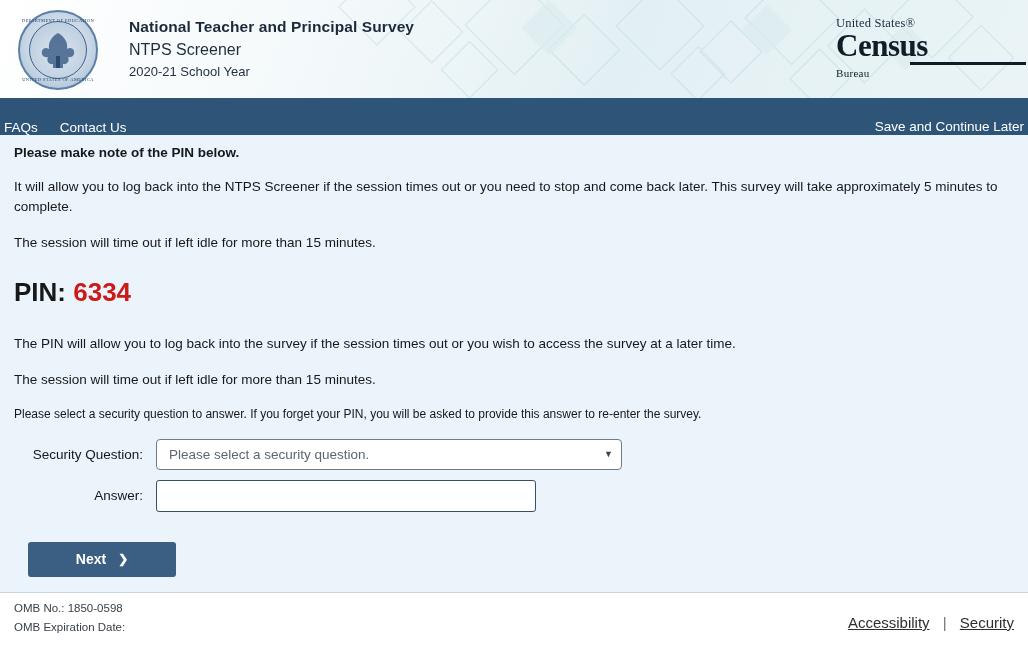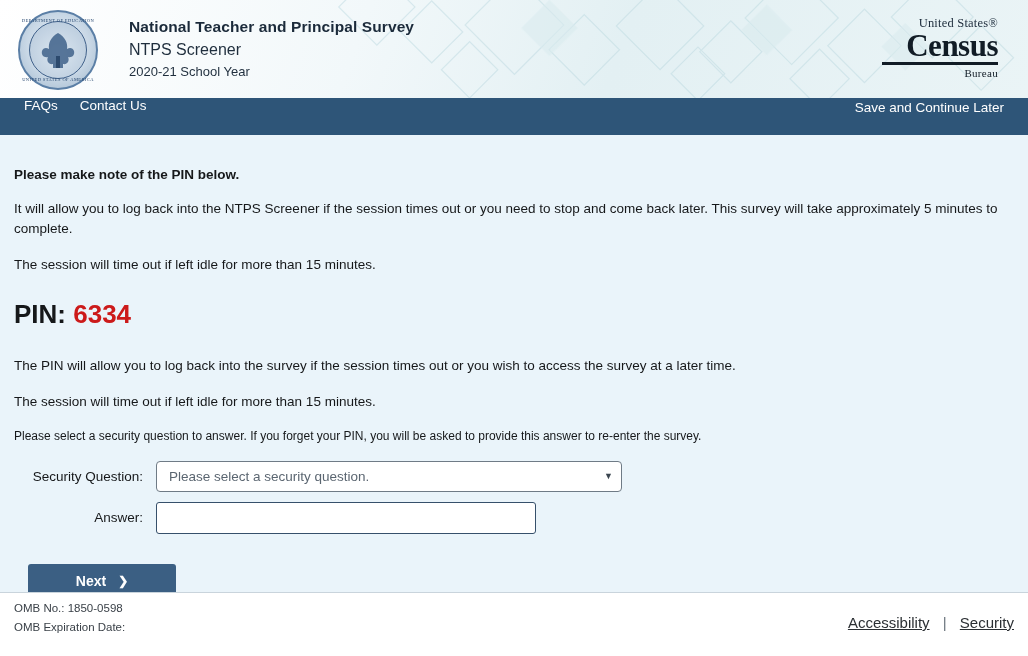--- a/index.html
+++ b/index.html
@@ -71,22 +71,22 @@
     color: #1f2e3d;
     margin-top: 5px;
   }
   .title-year {
     font-size: 13px;
     color: #1f2e3d;
     margin-top: 5px;
   }
   .census-logo {
     position: absolute;
-    right: 30px; top: 16px;
-    text-align: right;
+    right: 2px; top: 16px;
+    text-align: left;
     width: 190px;
   }
   .census-us {
     font-size: 12.5px;
     color: #1b2a3a;
     letter-spacing: 0.2px;
     font-family: "Liberation Serif", serif;
   }
   .census-big {
     font-size: 31px;
@@ -107,38 +107,38 @@
     color: #111c26;
     letter-spacing: 0.3px;
     font-family: "Liberation Serif", serif;
   }
 
   
   .navbar {
     height: 37px;
     background: #2e5578;
     display: flex;
-    align-items: flex-start;
-    padding: 0 24px;
+    align-items: flex-end;
+    padding: 0 4px;
     color: #ffffff;
   }
   .nav-left { display: flex; gap: 22px; }
   .nav-link {
     font-size: 13.5px;
     color: #ffffff;
     text-decoration: none;
     cursor: pointer;
   }
   .nav-right { margin-left: auto; }
 
   
   .content {
     background: #eaf4fa;
     height: 505px;
-    padding: 32px 14px 0 14px;
+    padding: 10px 14px 0 14px;
     position: relative;
   }
   .lead-bold {
     font-size: 13.5px;
     font-weight: bold;
     color: #16181a;
     margin-bottom: 17px;
   }
   .para {
     font-size: 13.5px;

